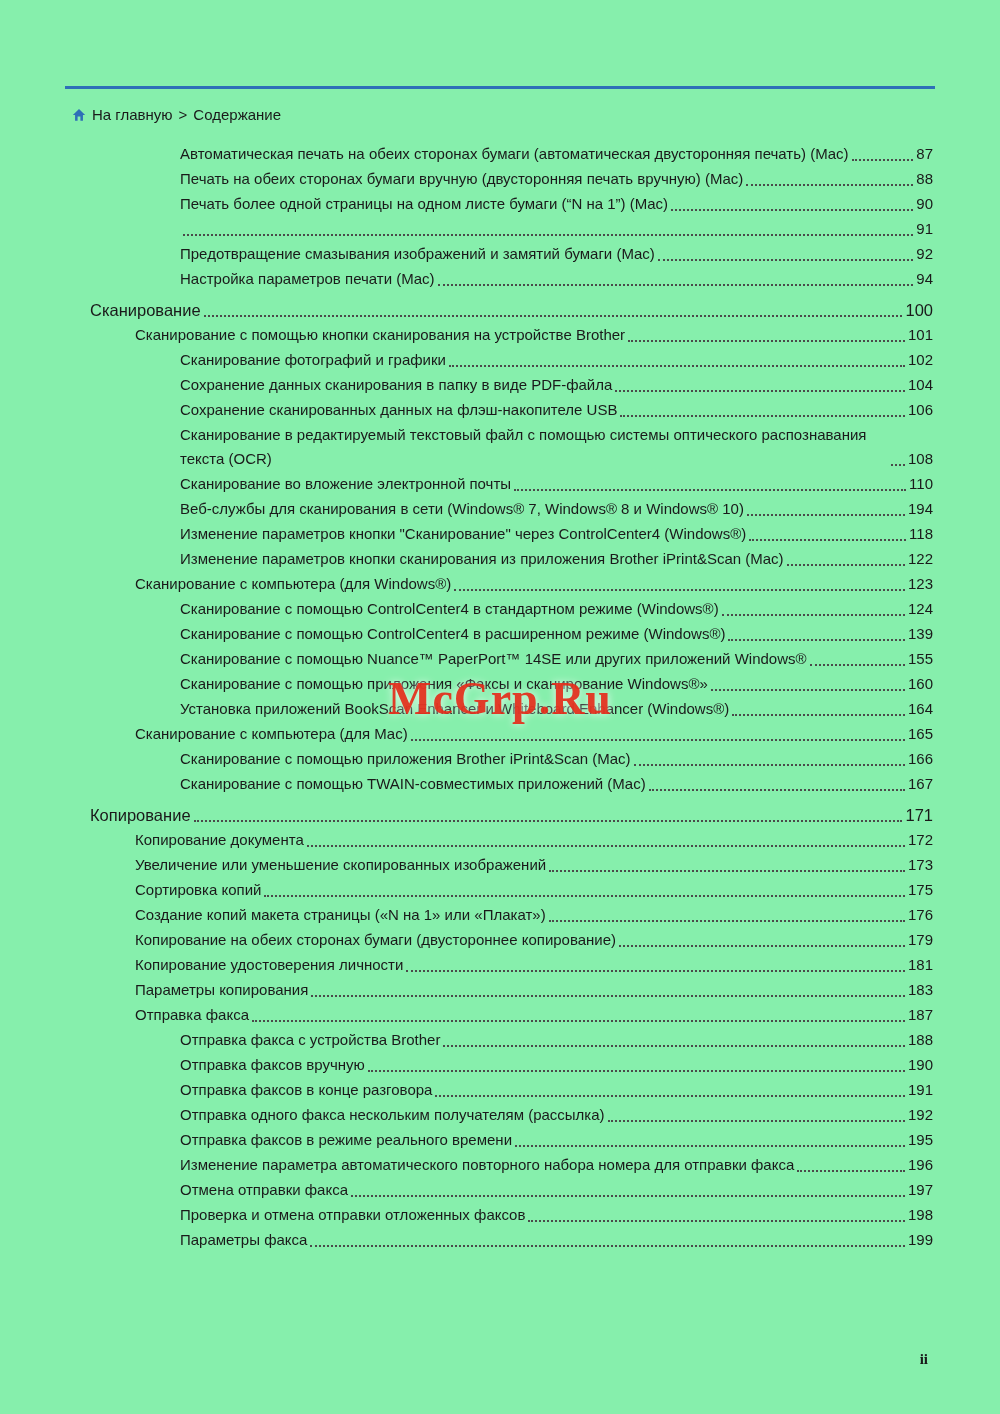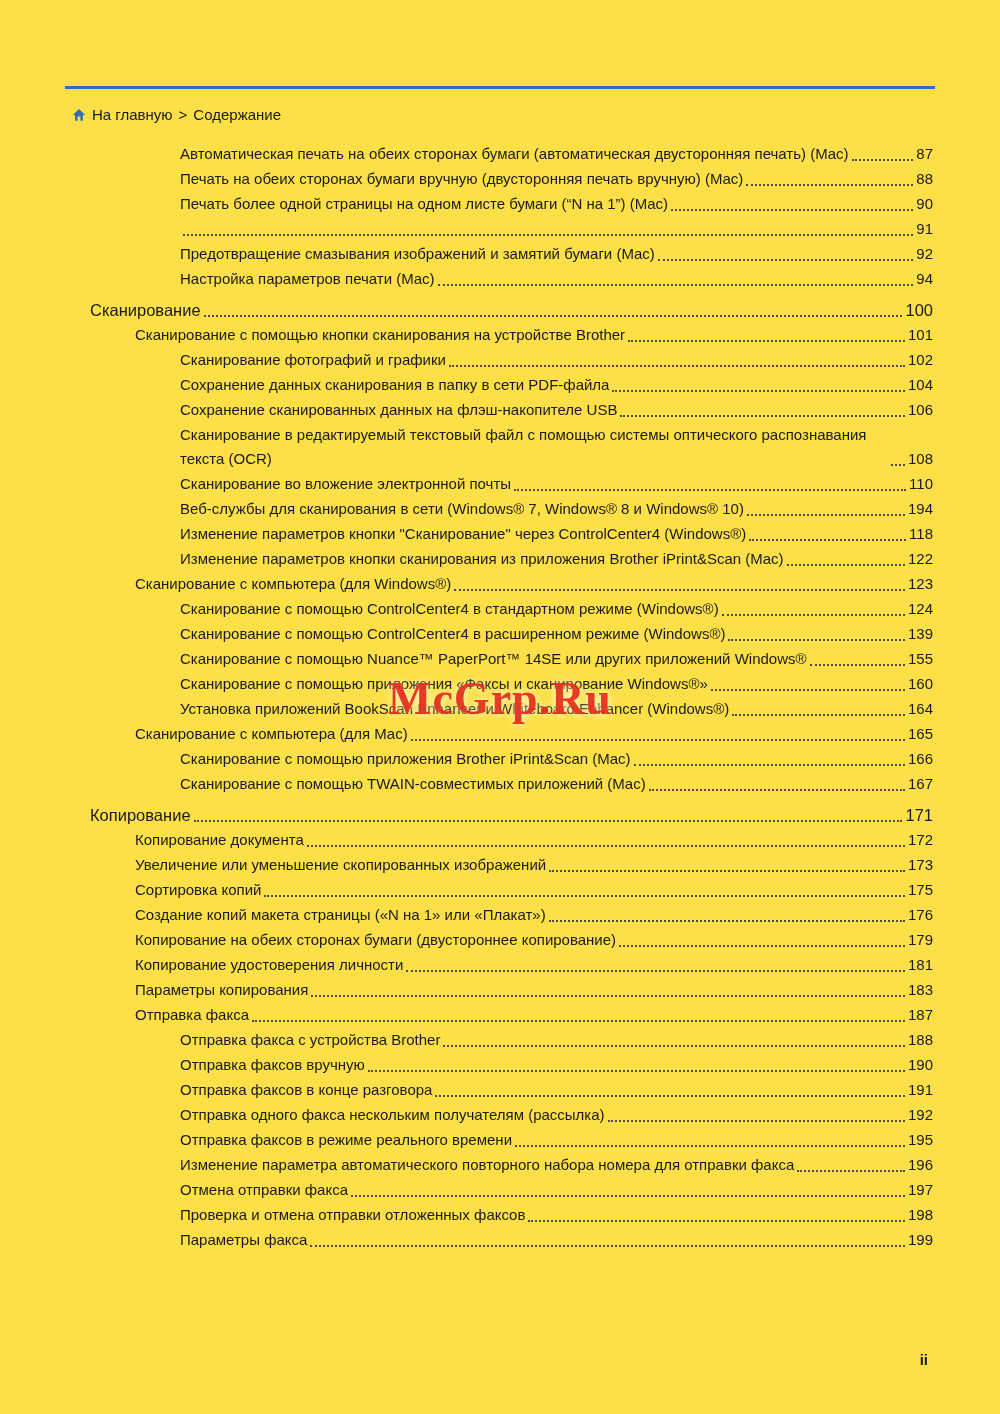--- a/index.html
+++ b/index.html
@@ -1,21 +1,21 @@
 <!DOCTYPE html>
 <html><head>
 <meta charset="utf-8">
 <style>
   html, body { margin: 0; padding: 0; background: #ffffff; }
   .page {
     position: relative;
     width: 1000px;
     height: 1414px;
     margin: 0 auto;
-    background: #fde047;
+    background: #86efac;
     font-family: "Liberation Sans", sans-serif;
     color: #1a1a1a;
     overflow: hidden;
   }
   .top-rule {
     position: absolute;
     left: 65px;
     top: 86px;
     width: 870px;
     height: 3px;
@@ -76,20 +76,21 @@
     text-shadow: 0 0 8px rgba(255,255,255,0.85);
     pointer-events: none;
   }
   .footer-page-num {
     position: absolute;
     right: 72px;
     bottom: 46px;
     font-size: 15px;
     font-weight: bold;
     color: #1a1a1a;
+    font-family: Liberation Serif, serif;
   }
 </style>
 </head>
 <body>
 
 <div class="page">
 
   <div class="top-rule"></div>
 
   <div class="breadcrumb">
@@ -142,21 +143,21 @@
         <span class="toc-text">Сканирование с помощью кнопки сканирования на устройстве Brother</span>
         <span class="toc-dots"></span>
         <span class="toc-page">101</span>
       </div>
       <div class="toc-row level3">
         <span class="toc-text">Сканирование фотографий и графики</span>
         <span class="toc-dots"></span>
         <span class="toc-page">102</span>
       </div>
       <div class="toc-row level3">
-        <span class="toc-text">Сохранение данных сканирования в папку в сети PDF-файла</span>
+        <span class="toc-text">Сохранение данных сканирования в папку в виде PDF-файла</span>
         <span class="toc-dots"></span>
         <span class="toc-page">104</span>
       </div>
       <div class="toc-row level3">
         <span class="toc-text">Сохранение сканированных данных на флэш-накопителе USB</span>
         <span class="toc-dots"></span>
         <span class="toc-page">106</span>
       </div>
       <div class="toc-row level3">
         <span class="toc-text">Сканирование в редактируемый текстовый файл с помощью системы оптического распознавания текста (OCR)</span>

